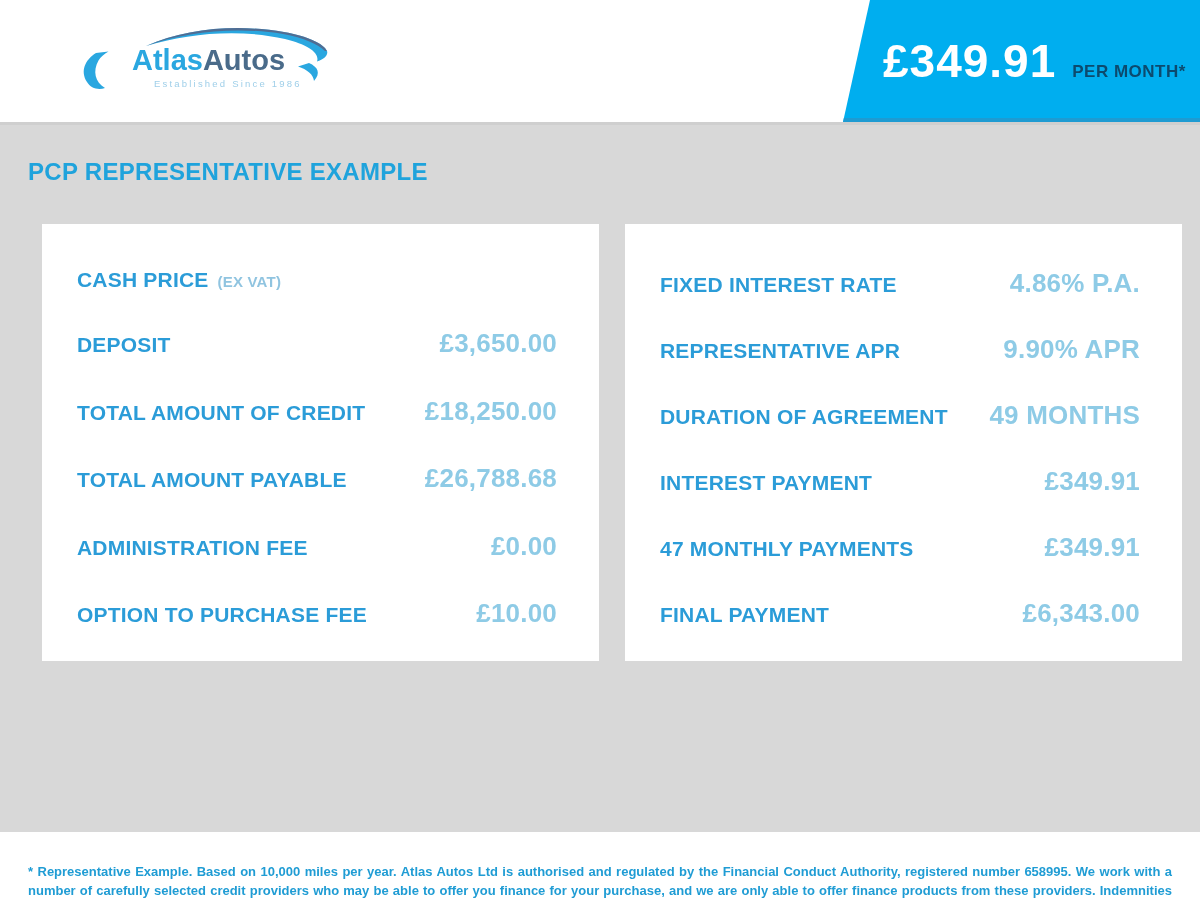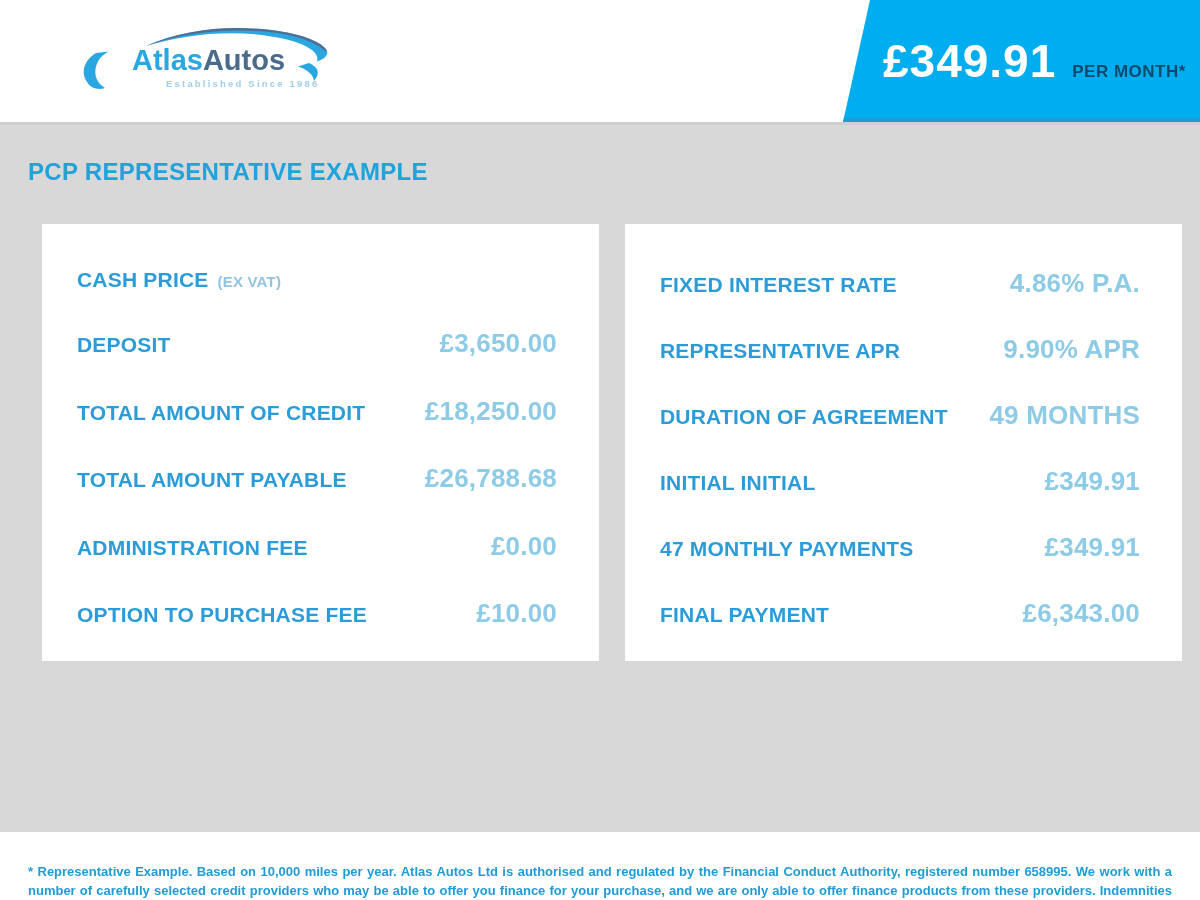--- a/index.html
+++ b/index.html
@@ -24,22 +24,22 @@
   }
   .logo-swoosh { position:absolute; left:0; top:0; width:258px; height:78px; }
   .logo-text {
     position:absolute; left:52px; top:22px;
     font-size:29px; font-weight:bold; letter-spacing:0px;
     white-space:nowrap;
   }
   .logo-text .part1 { color:#2AA7E0; }
   .logo-text .part2 { color:#4A6B8A; }
   .logo-tagline {
-    position:absolute; left:86px; top:56px;
-    font-size:9.5px; font-weight:bold; letter-spacing:2.2px;
+    position:absolute; left:74px; top:56px;
+    font-size:9.5px; font-weight:normal; letter-spacing:2.2px;
     color:#9FCFE9; white-space:nowrap;
   }
 
   .banner {
     position:absolute;
     top:0; right:0;
     width:357px; height:122px;
     background:#00AEEF;
     clip-path:polygon(27px 0, 100% 0, 100% 100%, 0 100%);
     display:flex;
@@ -200,21 +200,21 @@
       </div>
       <div class="row">
         <span class="row-label">REPRESENTATIVE APR</span>
         <span class="row-value">9.90% APR</span>
       </div>
       <div class="row">
         <span class="row-label">DURATION OF AGREEMENT</span>
         <span class="row-value">49 MONTHS</span>
       </div>
       <div class="row">
-        <span class="row-label">INITIAL INITIAL</span>
+        <span class="row-label">INTEREST PAYMENT</span>
         <span class="row-value">£349.91</span>
       </div>
       <div class="row">
         <span class="row-label">47 MONTHLY PAYMENTS</span>
         <span class="row-value">£349.91</span>
       </div>
       <div class="row">
         <span class="row-label">FINAL PAYMENT</span>
         <span class="row-value">£6,343.00</span>
       </div>

